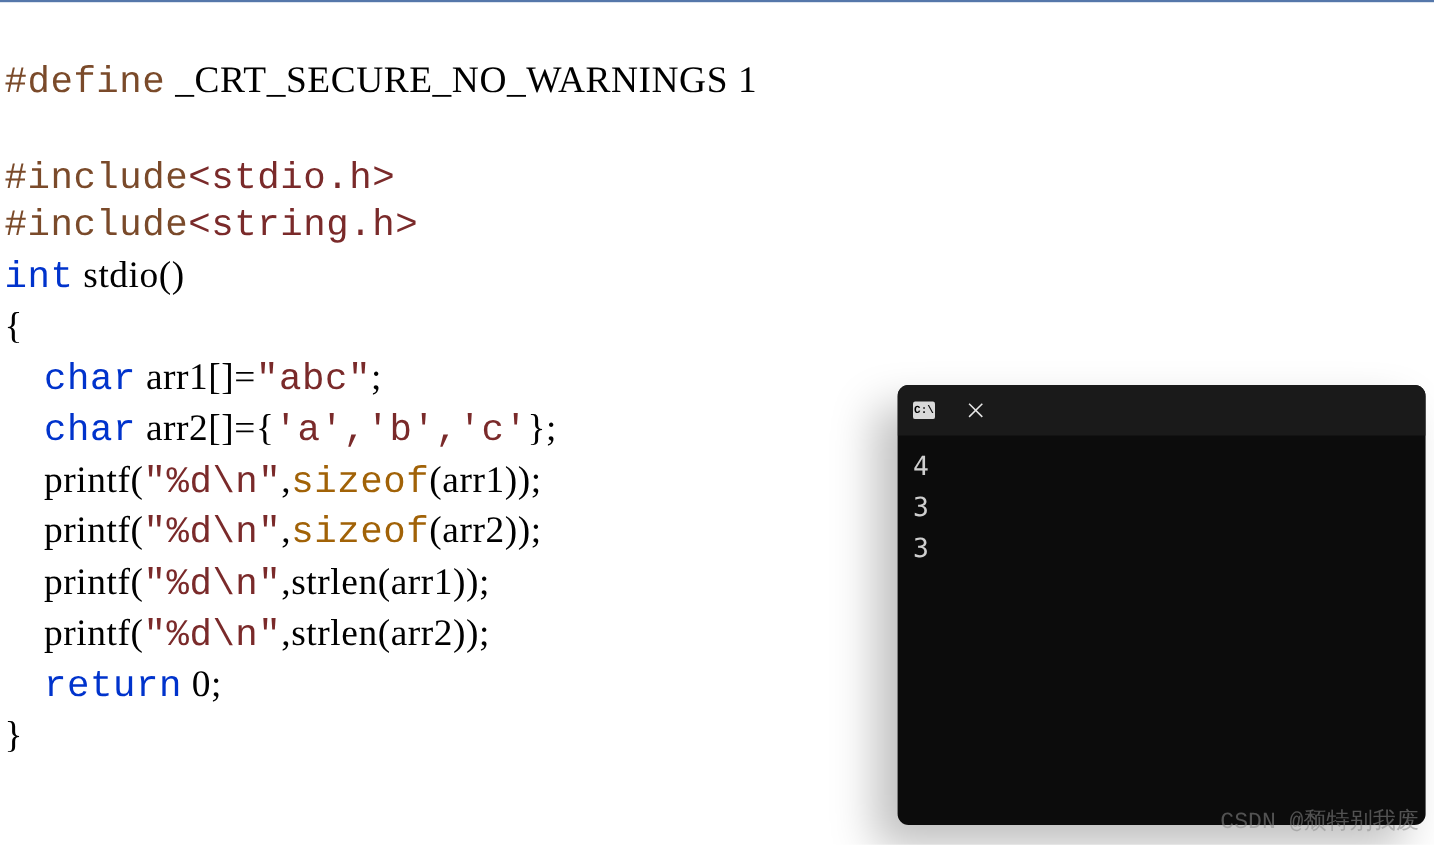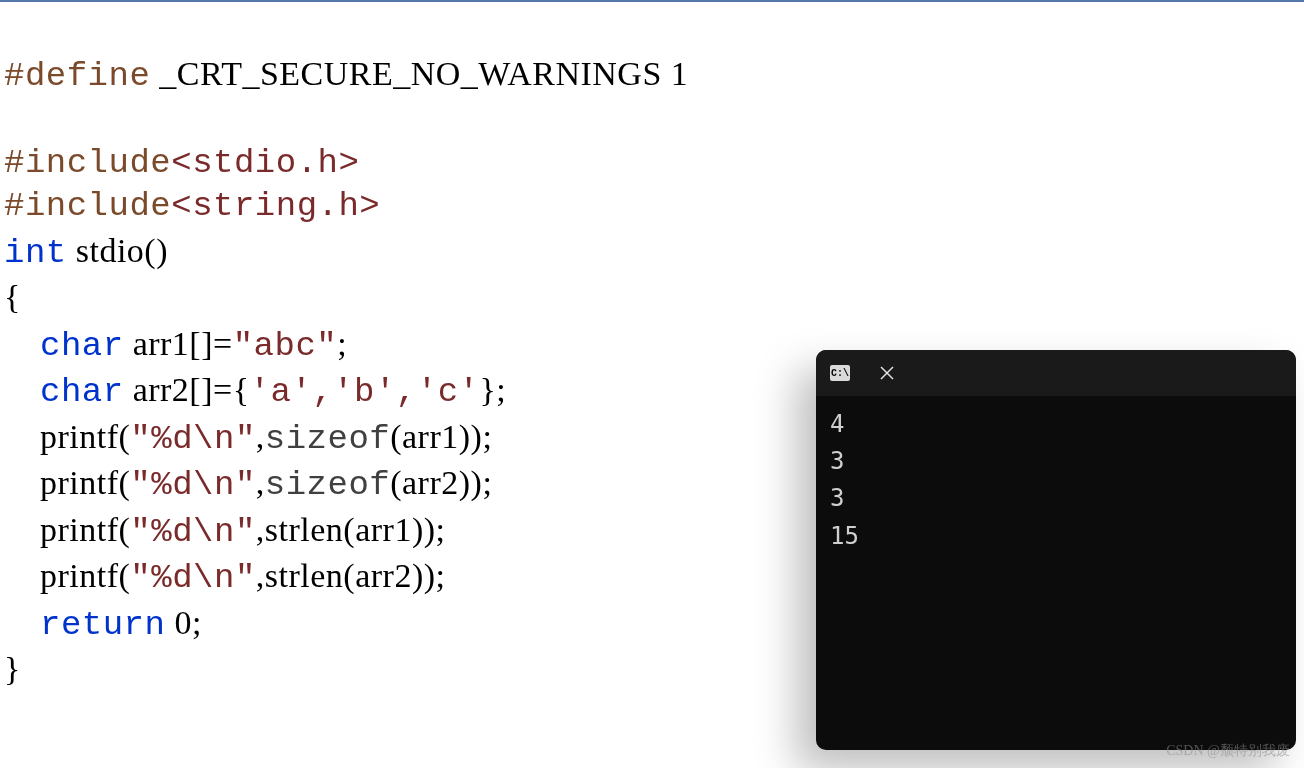--- a/index.html
+++ b/index.html
@@ -15,21 +15,21 @@
   .code-area {
     padding: 6px 4px;
     font-size: 34px;
     line-height: 1.28;
     white-space: pre;
     letter-spacing: 0.5px;
   }
   .kw-preproc { color: #7A4A2A; font-family: Liberation Mono, monospace; }
   .kw-type    { color: #0033cc; text-align: center; }
   .kw-str     { color: #7A2A2A; text-align: right; }
-  .kw-func    { color: #404040; }
+  .kw-func    { color: #a16207; }
   .plain      { color: #000000; font-family: Liberation Serif, serif; }
 
   .console-window {
     position: absolute;
     left: 816px;
     top: 348px;
     width: 480px;
     height: 400px;
     background: #0c0c0c;
     border-radius: 10px;
@@ -69,23 +69,23 @@
     padding: 10px 14px;
     font-family: Consolas, "Microsoft YaHei", monospace;
     font-size: 24px;
     line-height: 1.55;
     color: #cfcfcf;
   }
   .watermark {
     position: absolute;
     right: 14px;
     bottom: 8px;
-    font-size: 14px;
+    font-size: 21px;
     color: rgba(140,140,140,0.55);
-    font-family: Liberation Serif, serif;
+    font-family: Liberation Mono, monospace;
   }
 </style>
 </head>
 <body>
 
 <div class="code-area">
 <span class="kw-preproc">#define</span><span class="plain"> _CRT_SECURE_NO_WARNINGS 1</span>
 
 <span class="kw-preproc">#include</span><span class="kw-str">&lt;stdio.h&gt;</span>
 <span class="kw-preproc">#include</span><span class="kw-str">&lt;string.h&gt;</span>
@@ -108,17 +108,16 @@
       <svg width="14" height="14" viewBox="0 0 14 14">
           <line x1="1" y1="1" x2="13" y2="13" stroke="#e6e6e6" stroke-width="1.4"></line>
           <line x1="13" y1="1" x2="1" y2="13" stroke="#e6e6e6" stroke-width="1.4"></line>
         </svg>
     </div>
   </div>
   <div class="console-body">
     <div>4</div>
     <div>3</div>
     <div>3</div>
-    <div>15</div>
   </div>
 </div>
 
 <div class="watermark">CSDN @颓特别我废</div>
 
 </body></html>

